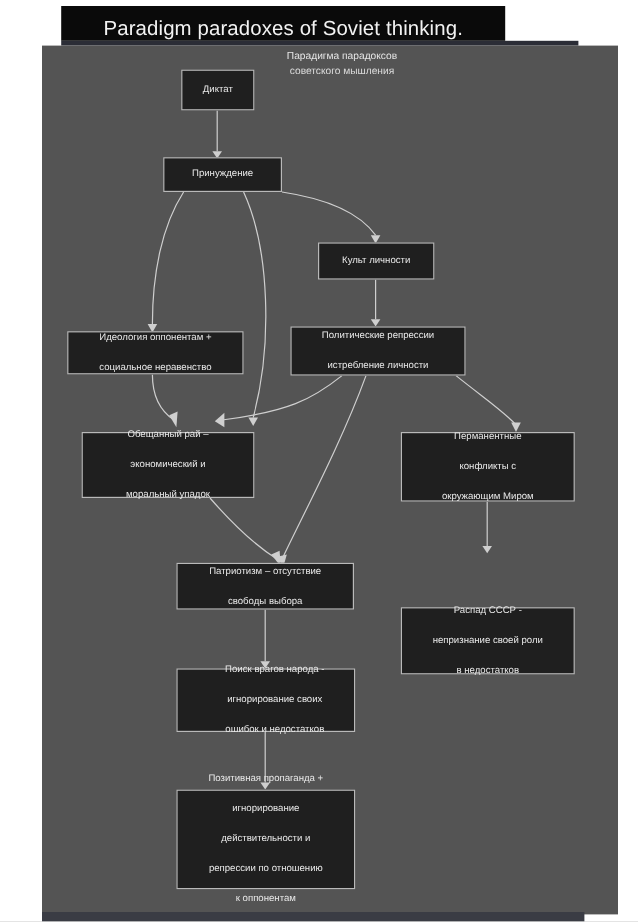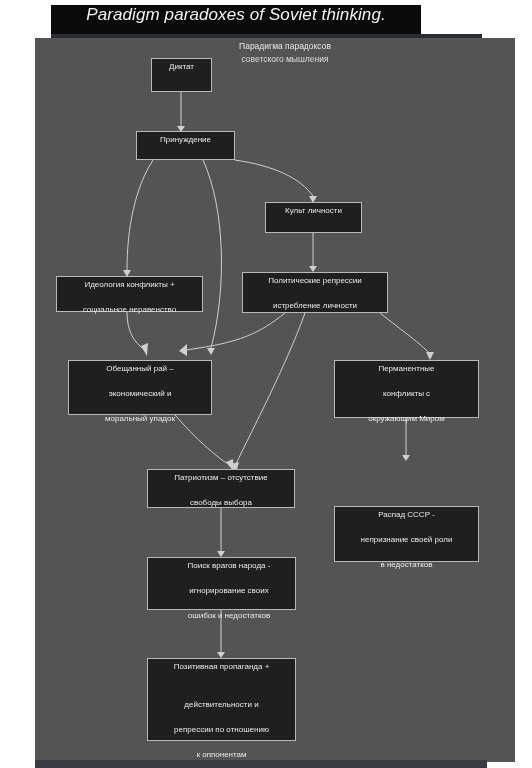--- a/index.html
+++ b/index.html
@@ -17,23 +17,22 @@
 
   
   #title-banner {
     position: absolute;
     left: 51px;
     top: 5px;
     width: 370px;
     height: 29px;
     background: #0a0a0a;
     display: flex;
-    align-items: flex-start;
+    align-items: flex-end;
     justify-content: center;
-    font-style: italic;
   }
   #title-banner .title-text {
     color: #f2f2f2;
     font-size: 17px;
     font-weight: 400;
     letter-spacing: 0.1px;
     white-space: nowrap;
   }
   #title-shadow {
     position: absolute;
@@ -76,20 +75,21 @@
   }
   #subtitle .l2 { opacity: 0.92; }
 
   
   .node {
     position: absolute;
     background: #1f1f1f;
     border: 1px solid #b9b9b9;
     box-sizing: border-box;
     display: flex;
+    align-items: center;
     justify-content: center;
     text-align: center;
     color: #e9e9e9;
     font-size: 8px;
     line-height: 12.5px;
     padding: 2px 4px;
   }
   .node span { display: block; width: 100%; }
 
   
@@ -172,21 +172,21 @@
   <div class="node" style="left:101px; top:93px; width:99px; height:29px;">
     <span>Принуждение</span>
   </div>
 
   <div class="node" style="left:230px; top:164px; width:97px; height:31px;">
     <span>Культ личности</span>
   </div>
 
   <div class="node" style="left:21px; top:238px; width:147px; height:36px;">
     <span>
-      <span>Идеология конфликты +</span><br>
+      <span>Идеология оппонентам +</span><br>
       <span>социальное неравенство</span>
     </span>
   </div>
 
   <div class="node" style="left:207px; top:234px; width:146px; height:41px;">
     <span>
       <span>Политические репрессии</span><br>
       <span>истребление личности</span>
     </span>
   </div>
@@ -226,21 +226,21 @@
     <span>
       <span>Поиск врагов народа -</span><br>
       <span>игнорирование своих</span><br>
       <span>ошибок и недостатков</span>
     </span>
   </div>
 
   <div class="node" style="left:112px; top:620px; width:149px; height:83px;">
     <span>
       <span>Позитивная пропаганда +</span><br>
-      <br>
+      <span>игнорирование</span><br>
       <span>действительности и</span><br>
       <span>репрессии по отношению</span><br>
       <span>к оппонентам</span>
     </span>
   </div>
 
 </div>
 
 <div id="slide-bottom-strip"></div>
 

